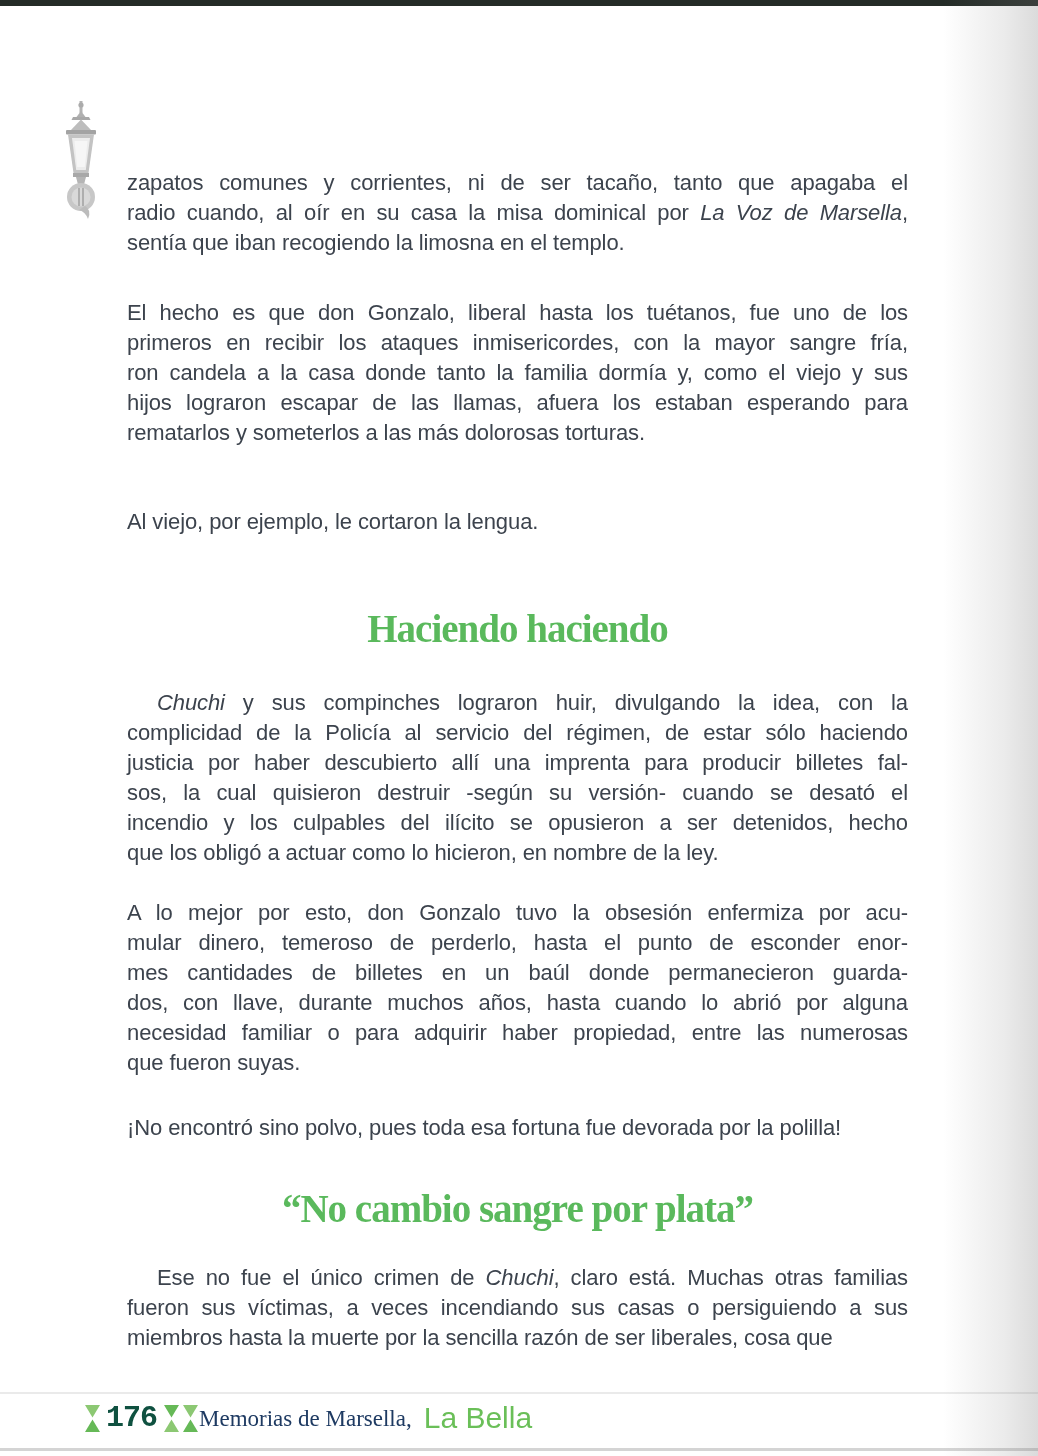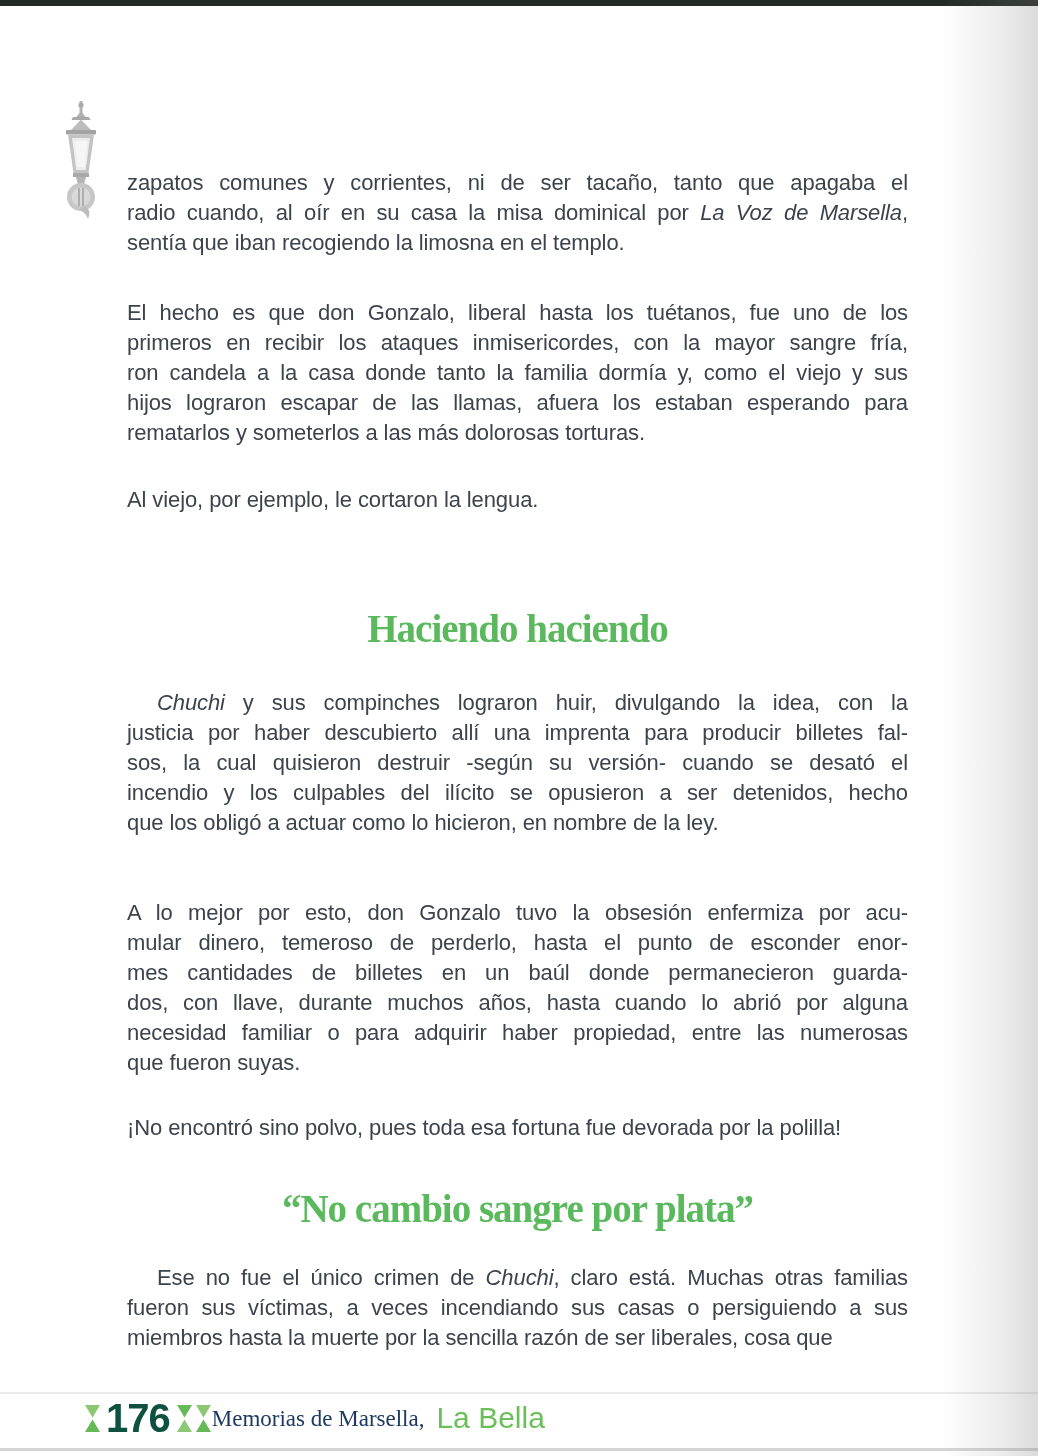--- a/index.html
+++ b/index.html
@@ -48,22 +48,22 @@
     font-size:39px; letter-spacing:-1px; line-height:46px;
     color:var(--heading-green, #5ab95c);
   }
 
   .footer {
     position:absolute; left:84px; top:1398px; height:40px;
     display:flex; align-items:center; z-index:3;
   }
   .ornament { display:block; }
   .page-number {
-    font-family:Liberation Sans, sans-serif;
-    font-weight:700; font-size:40px; letter-spacing:-1px;
+    font-family:Liberation Mono, monospace;
+    font-weight:700; font-size:30px; letter-spacing:-1px;
     color:var(--page-number-green, #0f5140);
     margin:0 6px 0 5px; line-height:1;
   }
   .orn-group { display:flex; align-items:center; gap:2px; }
   .book-title {
     font-family:"Liberation Serif", serif; font-size:23px; line-height:1;
     color:var(--title-navy, #1e3a62);
   }
   .book-subtitle {
     margin-left:12px;
@@ -107,26 +107,27 @@
         <div class="line">radio cuando, al oír en su casa la misa dominical por <em>La Voz de Marsella</em>,</div>
         <div class="line last">sentía que iban recogiendo la limosna en el templo.</div>
       </div>
       <div class="para" style="top: 298px;">
         <div class="line">El hecho es que don Gonzalo, liberal hasta los tuétanos, fue uno de los</div>
         <div class="line">primeros en recibir los ataques inmisericordes, con la mayor sangre fría,</div>
         <div class="line">ron candela a la casa donde tanto la familia dormía y, como el viejo y sus</div>
         <div class="line">hijos lograron escapar de las llamas, afuera los estaban esperando para</div>
         <div class="line last">rematarlos y someterlos a las más dolorosas torturas.</div>
       </div>
-      <div class="para" style="top: 485px;">
+      <div class="para" style="top: 507px;">
         <div class="line last">Al viejo, por ejemplo, le cortaron la lengua.</div>
       </div>
       <div class="section-heading" style="top: 606px;">Haciendo haciendo</div>
       <div class="para" style="top: 688px;">
         <div class="line indent"><em>Chuchi</em> y sus compinches lograron huir, divulgando la idea, con la</div>
+        <div class="line">complicidad de la Policía al servicio del régimen, de estar sólo haciendo</div>
         <div class="line">justicia por haber descubierto allí una imprenta para producir billetes fal-</div>
         <div class="line">sos, la cual quisieron destruir -según su versión- cuando se desató el</div>
         <div class="line">incendio y los culpables del ilícito se opusieron a ser detenidos, hecho</div>
         <div class="line last">que los obligó a actuar como lo hicieron, en nombre de la ley.</div>
       </div>
       <div class="para" style="top: 898px;">
         <div class="line">A lo mejor por esto, don Gonzalo tuvo la obsesión enfermiza por acu-</div>
         <div class="line">mular dinero, temeroso de perderlo, hasta el punto de esconder enor-</div>
         <div class="line">mes cantidades de billetes en un baúl donde permanecieron guarda-</div>
         <div class="line">dos, con llave, durante muchos años, hasta cuando lo abrió por alguna</div>

